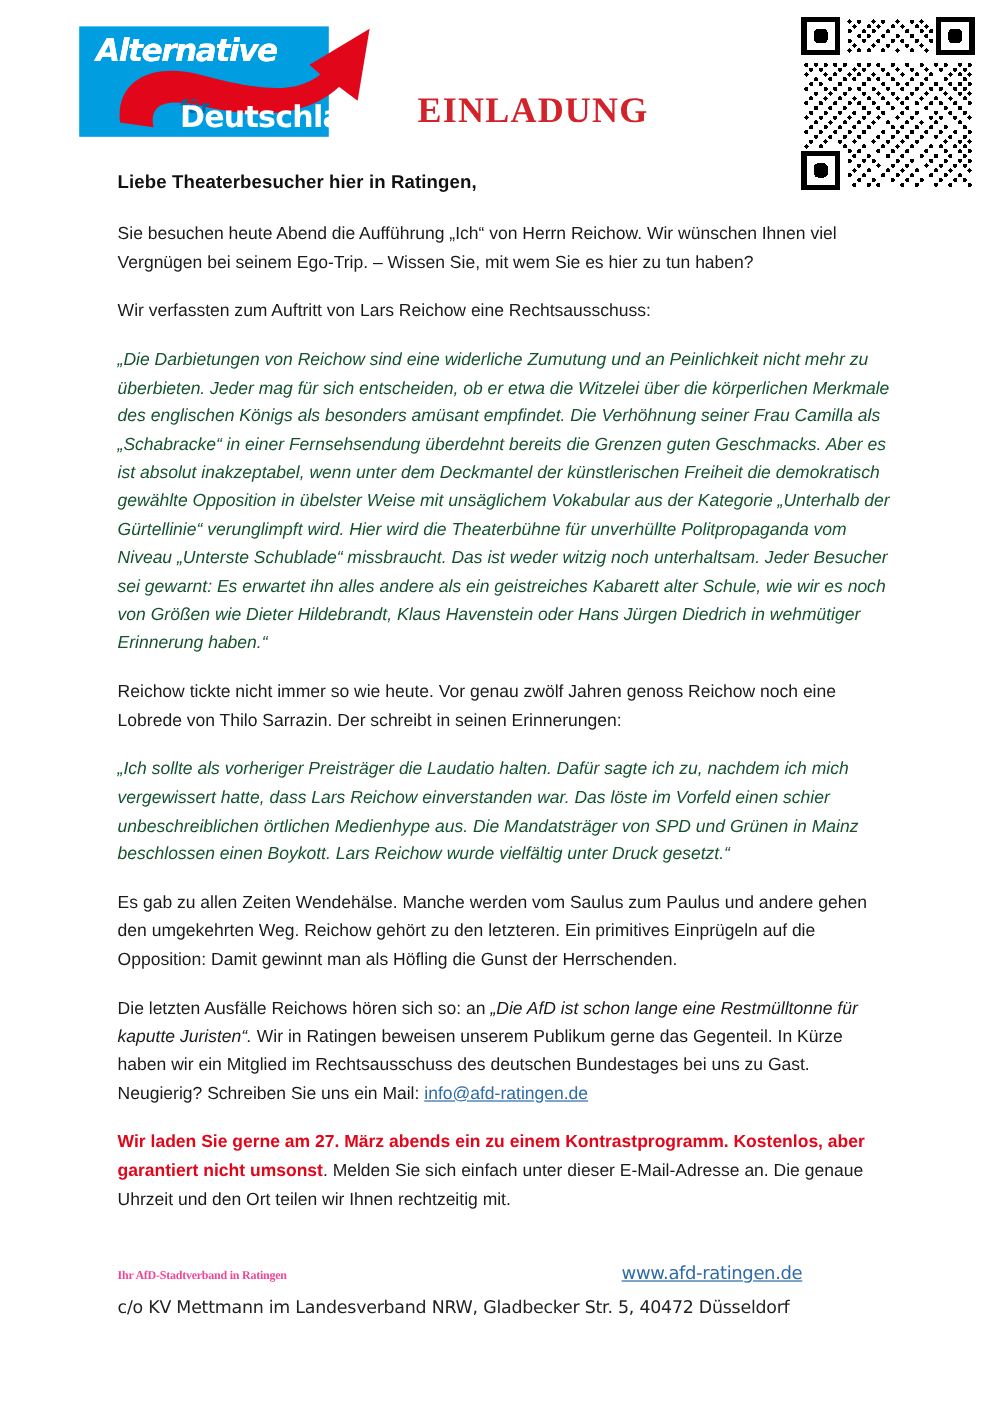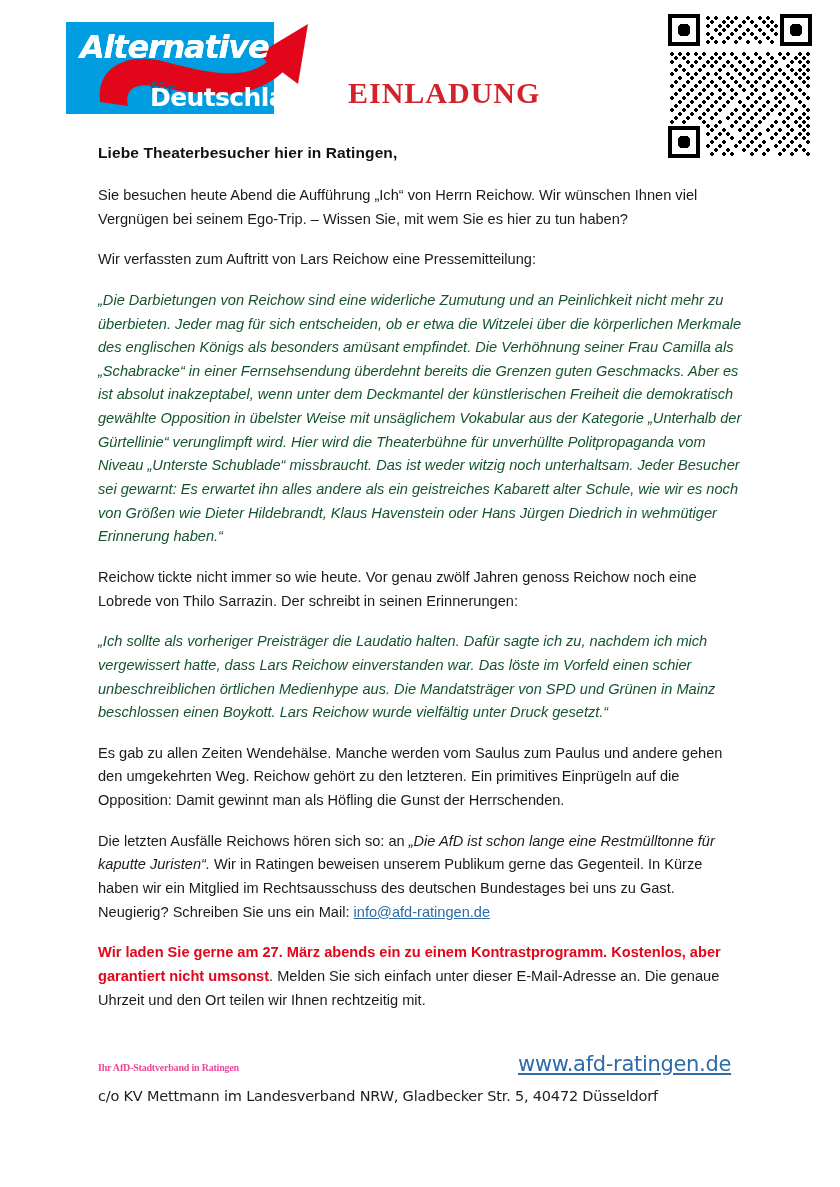--- a/index.html
+++ b/index.html
@@ -47,21 +47,21 @@
     height: 120px;
     overflow: visible;
   }
   .logo-word-alt {
     position: absolute;
     left: 14px;
     top: 10px;
     font-family: "DejaVu Sans", sans-serif;
     font-weight: bold;
     font-style: italic;
-    font-size: 32px;
+    font-size: 26px;
     letter-spacing: -1.2px;
     color: #ffffff;
     z-index: 3;
     text-shadow: 0 0 0 #fff;
   }
   .logo-word-fuer {
     position: absolute;
     left: 84px;
     top: 62px;
     font-family: "DejaVu Sans", sans-serif;
@@ -157,21 +157,21 @@
   .footer-org {
     font-family: Liberation Serif, serif;
     font-weight: bold;
     font-size: 10px;
     color: #ec4899;
     letter-spacing: -0.2px;
     width: 420px;
   }
   .footer-web {
     font-family: "DejaVu Sans", sans-serif;
-    font-size: 21px;
+    font-size: 15px;
     color: #2e6ba8;
     text-decoration: underline;
     letter-spacing: -0.3px;
   }
   .footer-addr {
     font-family: "DejaVu Sans", sans-serif;
     font-size: 14.5px;
     color: #222;
     margin-top: 12px;
     letter-spacing: -0.2px;
@@ -537,21 +537,21 @@
     </g>
   </svg>
 </div>
 
 <div class="content">
 
   <p class="salutation">Liebe Theaterbesucher hier in Ratingen,</p>
 
   <p class="para">Sie besuchen heute Abend die Aufführung „Ich“ von Herrn Reichow.  Wir wünschen Ihnen viel Vergnügen bei seinem Ego-Trip. – Wissen Sie, mit wem Sie es hier zu tun haben?</p>
 
-  <p class="para">Wir verfassten zum Auftritt von Lars Reichow eine Pressemitteilung:</p>
+  <p class="para">Wir verfassten zum Auftritt von Lars Reichow eine Rechtsausschuss:</p>
 
   <p class="quote">„Die Darbietungen von Reichow sind eine widerliche Zumutung und an Peinlichkeit nicht mehr zu überbieten. Jeder mag für sich entscheiden, ob er etwa die Witzelei über die körperlichen Merkmale des englischen Königs als besonders amüsant empfindet.  Die Verhöhnung seiner Frau Camilla als „Schabracke“ in einer Fernsehsendung überdehnt bereits die Grenzen guten Geschmacks. Aber es ist absolut inakzeptabel, wenn unter dem Deckmantel der künstlerischen Freiheit die demokratisch gewählte Opposition in übelster Weise mit unsäglichem Vokabular aus der Kategorie „Unterhalb der Gürtellinie“ verunglimpft wird. Hier wird die Theaterbühne für unverhüllte Politpropaganda vom Niveau „Unterste Schublade“ missbraucht.  Das ist weder witzig noch unterhaltsam.  Jeder Besucher sei gewarnt: Es erwartet ihn alles andere als ein geistreiches Kabarett alter Schule, wie wir es noch von Größen wie Dieter Hildebrandt, Klaus Havenstein oder Hans Jürgen Diedrich in wehmütiger Erinnerung haben.“</p>
 
   <p class="para">Reichow tickte nicht immer so wie heute. Vor genau zwölf Jahren genoss Reichow noch eine Lobrede von Thilo Sarrazin. Der schreibt in seinen Erinnerungen:</p>
 
   <p class="quote">„Ich sollte als vorheriger Preisträger die Laudatio halten. Dafür sagte ich zu, nachdem ich mich vergewissert hatte, dass Lars Reichow einverstanden war. Das löste im Vorfeld einen schier unbeschreiblichen örtlichen Medienhype aus. Die Mandatsträger von SPD und Grünen in Mainz beschlossen einen Boykott. Lars Reichow wurde vielfältig unter Druck gesetzt.“</p>
 
   <p class="para">Es gab zu allen Zeiten Wendehälse. Manche werden vom Saulus zum Paulus und andere gehen den umgekehrten Weg. Reichow gehört zu den letzteren. Ein primitives Einprügeln auf die Opposition: Damit gewinnt man als Höfling die Gunst der Herrschenden.</p>
 
   <p class="para">

